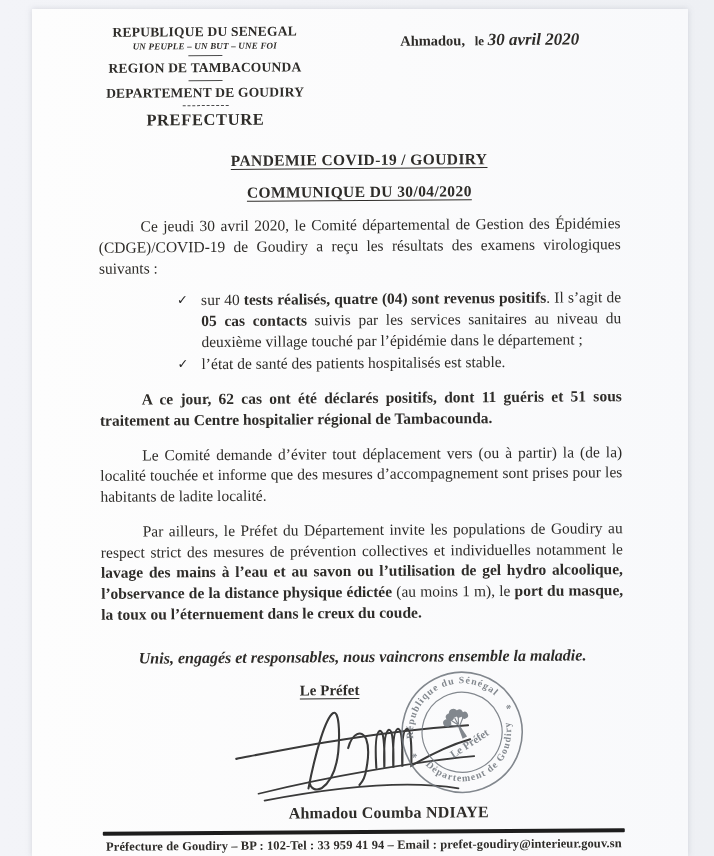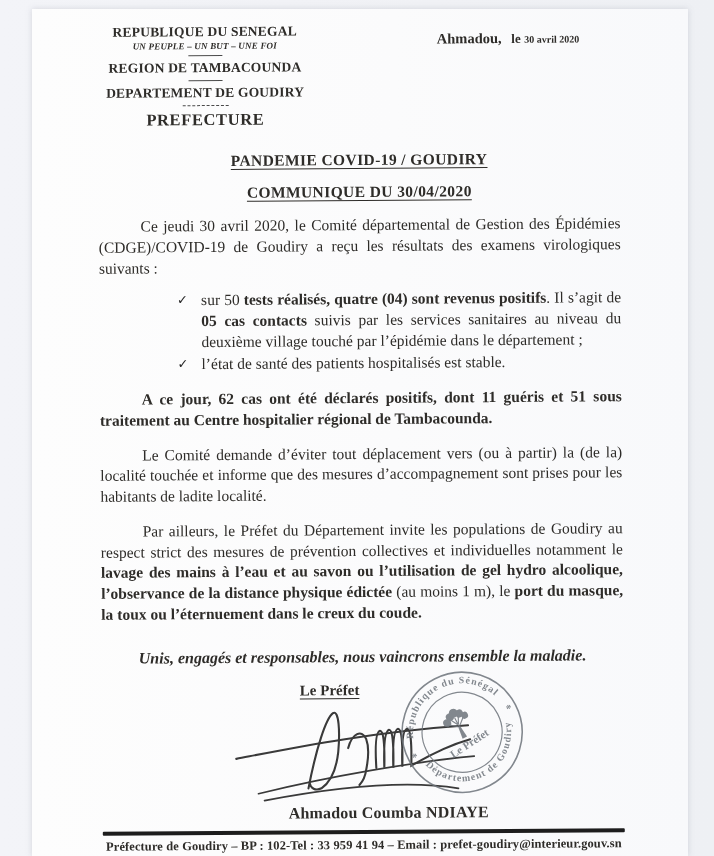--- a/index.html
+++ b/index.html
@@ -19,21 +19,21 @@
   
   .header-row{display:flex;justify-content:space-between;align-items:flex-start;margin-top:6px;}
   .hl{width:215px;text-align:center;}
   .hl .h1{font-weight:bold;font-size:13.5px;letter-spacing:.2px;}
   .hl .motto{font-weight:bold;font-style:italic;font-size:9px;margin-top:1px;letter-spacing:.2px;}
   .sep{width:34px;border-top:1.4px solid #4a4a4a;margin:4px auto 4px;}
   .sep-long{width:46px;border-top:1.4px dashed #4a4a4a;}
   .hl .h2{font-weight:bold;font-size:16.5px;letter-spacing:.6px;margin-top:3px;}
   .dateline{margin-top:8px;margin-right:40px;font-size:14.5px;font-weight:bold;white-space:nowrap;}
   .dateline .le{font-size:13px;font-weight:bold;margin-left:6px;}
-  .dateline .dt{font-size:10px;}
+  .dateline .dt{font-style:italic;font-size:17px;}
   
   .title{ text-align:center;font-weight:bold;font-size:15.5px;letter-spacing:.4px;
     text-decoration:underline;text-underline-offset:3px;text-decoration-thickness:1.4px;}
   .title.main{margin-top:22px;}
   .title.sub{margin-top:14px;}
   
   p.body{font-size:15.5px;line-height:1.34;margin:14px 0 0;text-align:justify;}
   p.indent{text-indent:42px;}
   .b{font-weight:bold;}
   ul.checks{list-style:none;margin:12px 0 0;padding:0 0 0 78px;}
@@ -85,21 +85,21 @@
       </div>
 
       <div class="title main">PANDEMIE COVID-19 / GOUDIRY</div>
       <div class="title sub">COMMUNIQUE DU 30/04/2020</div>
 
       <p class="body indent"><span>Ce jeudi 30 avril 2020, le Comité départemental de Gestion des Épidémies (CDGE)/COVID-19 de Goudiry a reçu les résultats des examens virologiques suivants :</span></p>
 
       <ul class="checks">
         <li>
           <span class="check">✓</span>
-          <span><span>sur 50 </span><span class="b">tests réalisés, quatre (04) sont revenus positifs</span><span>. Il s’agit de </span><span class="b">05 cas contacts</span><span> suivis par les services sanitaires au niveau du deuxième village touché par l’épidémie dans le département ;</span></span>
+          <span><span>sur 40 </span><span class="b">tests réalisés, quatre (04) sont revenus positifs</span><span>. Il s’agit de </span><span class="b">05 cas contacts</span><span> suivis par les services sanitaires au niveau du deuxième village touché par l’épidémie dans le département ;</span></span>
         </li>
         <li>
           <span class="check">✓</span>
           <span><span>l’état de santé des patients hospitalisés est stable.</span></span>
         </li>
       </ul>
 
       <p class="body indent"><span class="b">A ce jour, 62 cas ont été déclarés positifs, dont 11 guéris et 51 sous traitement au Centre hospitalier régional de Tambacounda.</span></p>
       <p class="body indent"><span>Le Comité demande d’éviter tout déplacement vers (ou à partir) la (de la) localité touchée et informe que des mesures d’accompagnement sont prises pour les habitants de ladite localité.</span></p>
       <p class="body indent"><span>Par ailleurs, le Préfet du Département invite les populations de Goudiry au respect strict des mesures de prévention collectives et individuelles notamment le </span><span class="b">lavage des mains à l’eau et au savon ou l’utilisation de gel hydro alcoolique, l’observance de la distance physique édictée</span><span> (au moins 1 m), le </span><span class="b">port du masque, la toux ou l’éternuement dans le creux du coude.</span></p>

